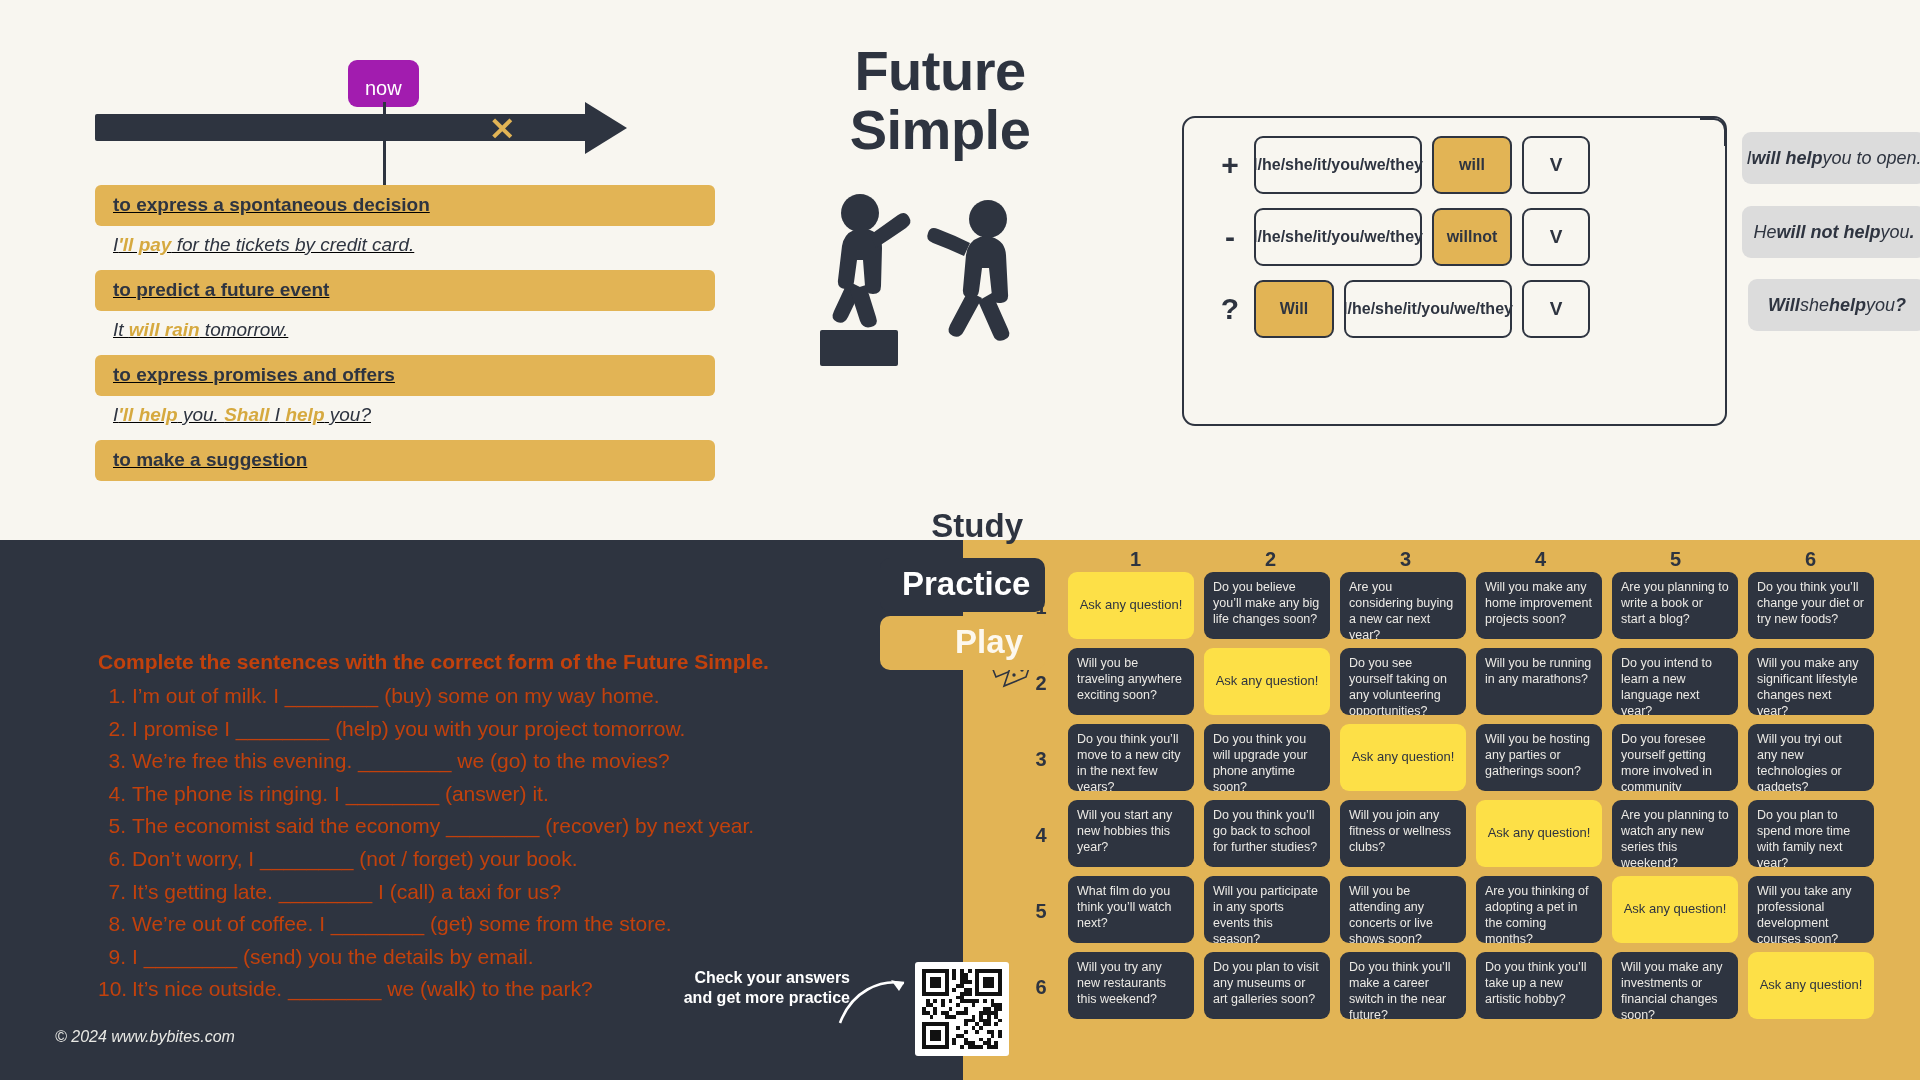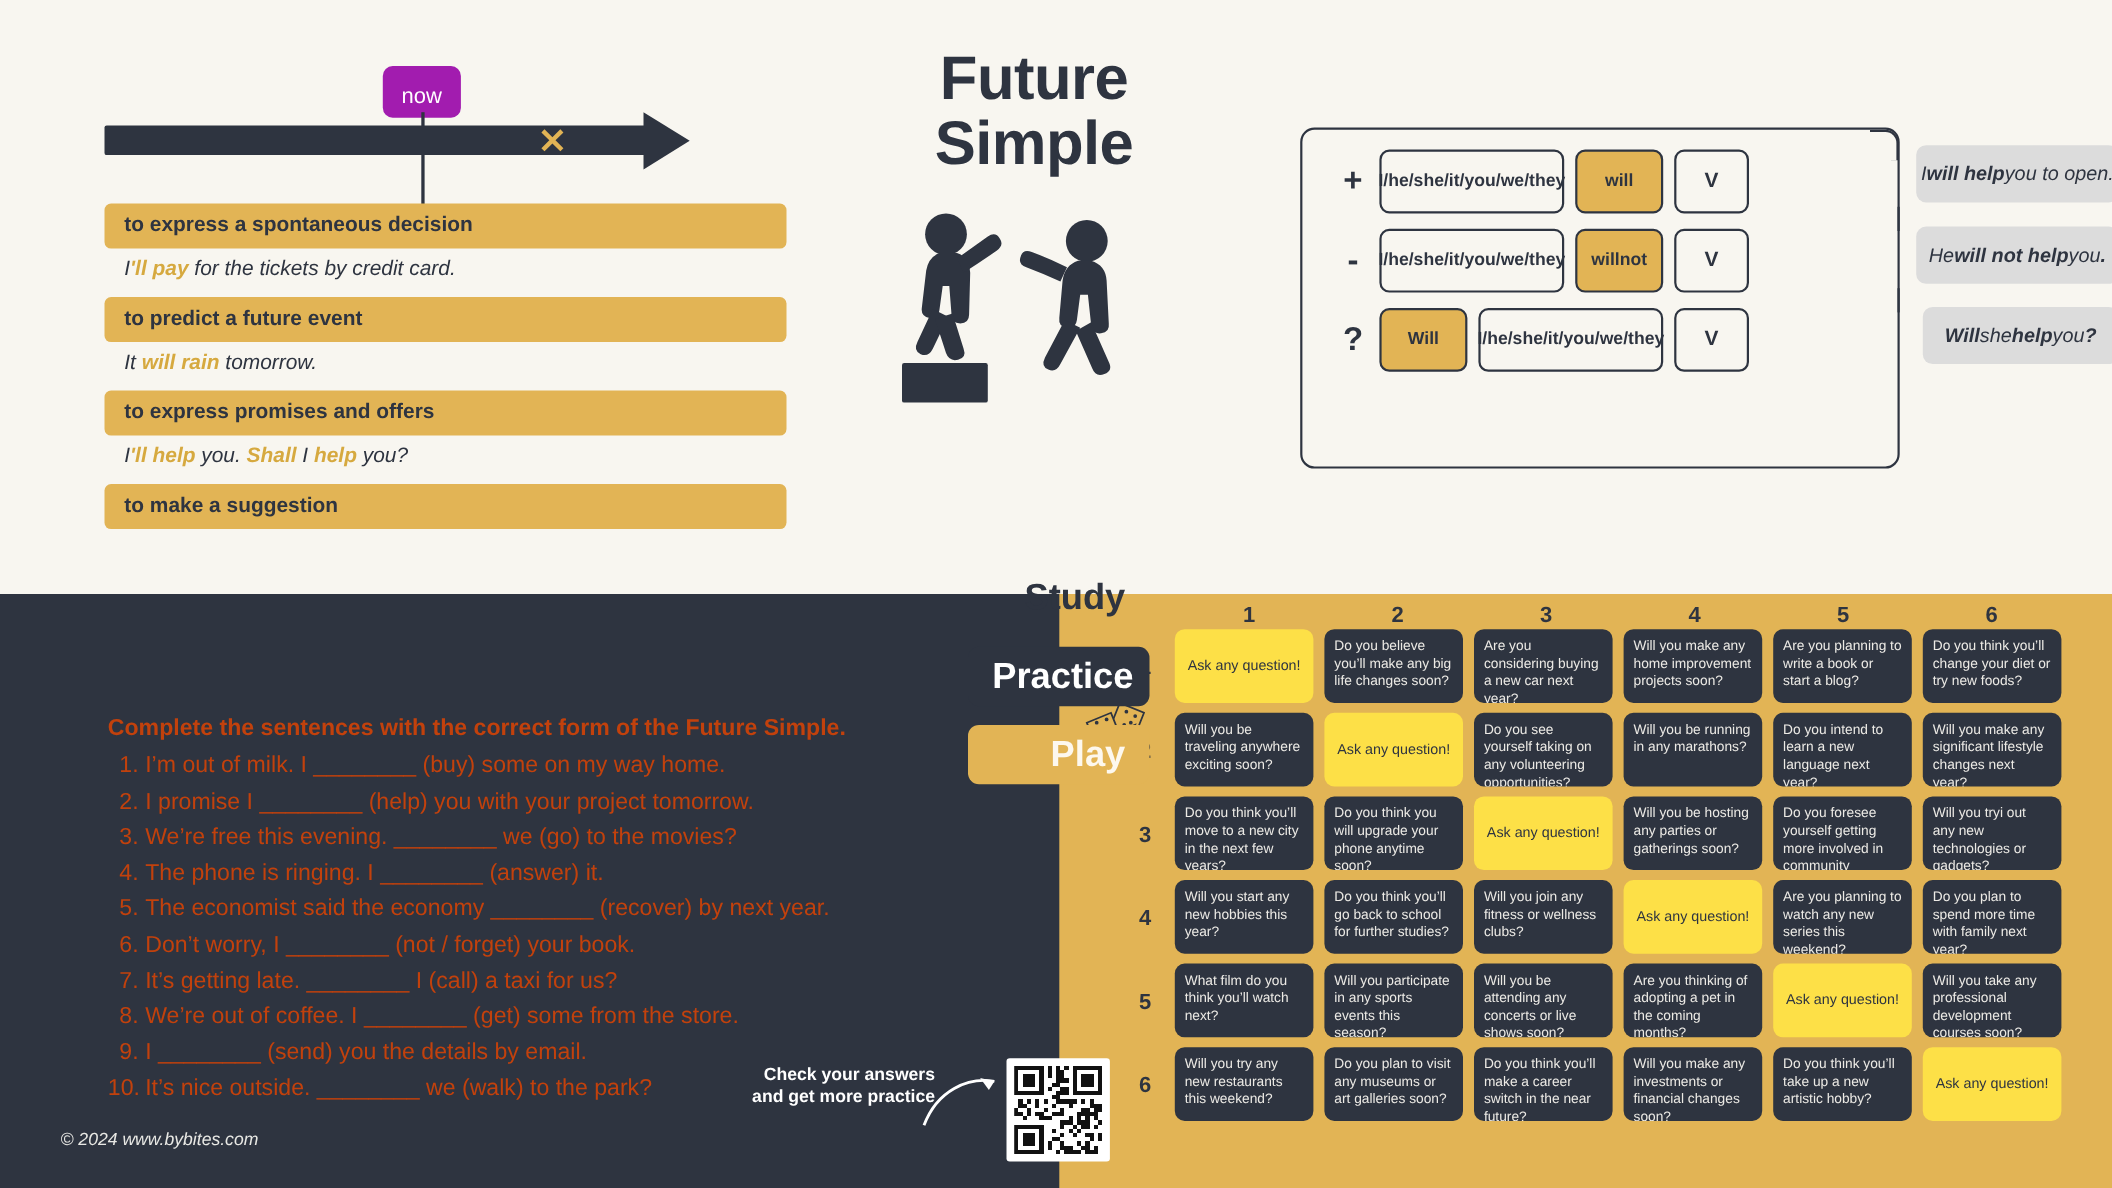--- a/index.html
+++ b/index.html
@@ -37,21 +37,21 @@
     border-top: 26px solid transparent;
     border-bottom: 26px solid transparent;
     border-left: 42px solid #2e3440;
   }
   #tl-x {
     position: absolute; left: 393px; top: 50px;
     color: #e2b455; font-size: 34px; font-weight: bold; line-height: 34px;
     font-family: "DejaVu Sans", sans-serif;
   }
   
-  #usage-list { position: absolute; left: 95px; top: 178px; width: 620px; }
+  #usage-list { position: absolute; left: 95px; top: 178px; width: 620px; text-decoration: underline; }
   .usage-bar {
     background: #e2b455; color: #2e3440;
     border-radius: 6px; padding: 9px 0 10px 18px;
     font-size: 19px; font-weight: bold;
     margin-top: 7px;
   }
   .usage-ex {
     font-size: 19px; font-style: italic; color: #2e3440;
     padding: 8px 0 7px 18px;
   }
@@ -113,21 +113,20 @@
   #game-panel {
     position: absolute; left: 963px; top: 0; width: 957px; height: 540px;
     background: #e2b455;
   }
   
   #tabs { position: absolute; left: 880px; top: 500px; width: 165px; z-index: 6; }
   .tab {
     border-radius: 10px; padding: 7px 22px 9px;
     font-size: 33px; font-weight: bold; text-align: right;
     margin-bottom: 4px;
-    margin-top: 17px;
   }
   #tab-study { color: #2e3440; background: transparent; }
   #tab-practice { color: #ffffff; background: #2e3440; }
   #tab-play { color: #fdf8ee; background: #e2b455; }
   #dice { position: absolute; left: 980px; top: 635px; width: 70px; height: 60px; }
   
   #exercise { position: absolute; left: 98px; top: 650px; width: 700px; color: #c2410c; }
   #exercise-title { font-size: 21px; font-weight: bold; margin-bottom: 9px; }
   .ex-item { display: flex; font-size: 21px; line-height: 1.22; margin-bottom: 7px; }
   .ex-num { width: 34px; text-align: right; padding-right: 6px; flex: none; }
@@ -628,17 +627,17 @@
       <div class="cell">Will you be attending any concerts or live shows soon?</div>
       <div class="cell">Are you thinking of adopting a pet in the coming months?</div>
       <div class="cell free">Ask any question!</div>
       <div class="cell">Will you  take any professional development courses soon?</div>
     </div>
     <div class="grid-row" style="position: relative;">
       <div class="row-num" style="top: 24px;">6</div>
       <div class="cell">Will you try any new restaurants this weekend?</div>
       <div class="cell">Do you plan to visit any museums or art galleries soon?</div>
       <div class="cell">Do you think you’ll make a career switch in the near future?</div>
+      <div class="cell">Do you think you’ll take up a new artistic hobby?</div>
       <div class="cell">Will you make any investments or financial changes soon?</div>
-      <div class="cell">Do you think you’ll take up a new artistic hobby?</div>
       <div class="cell free">Ask any question!</div>
     </div>
   </div>
 
 </body></html>

